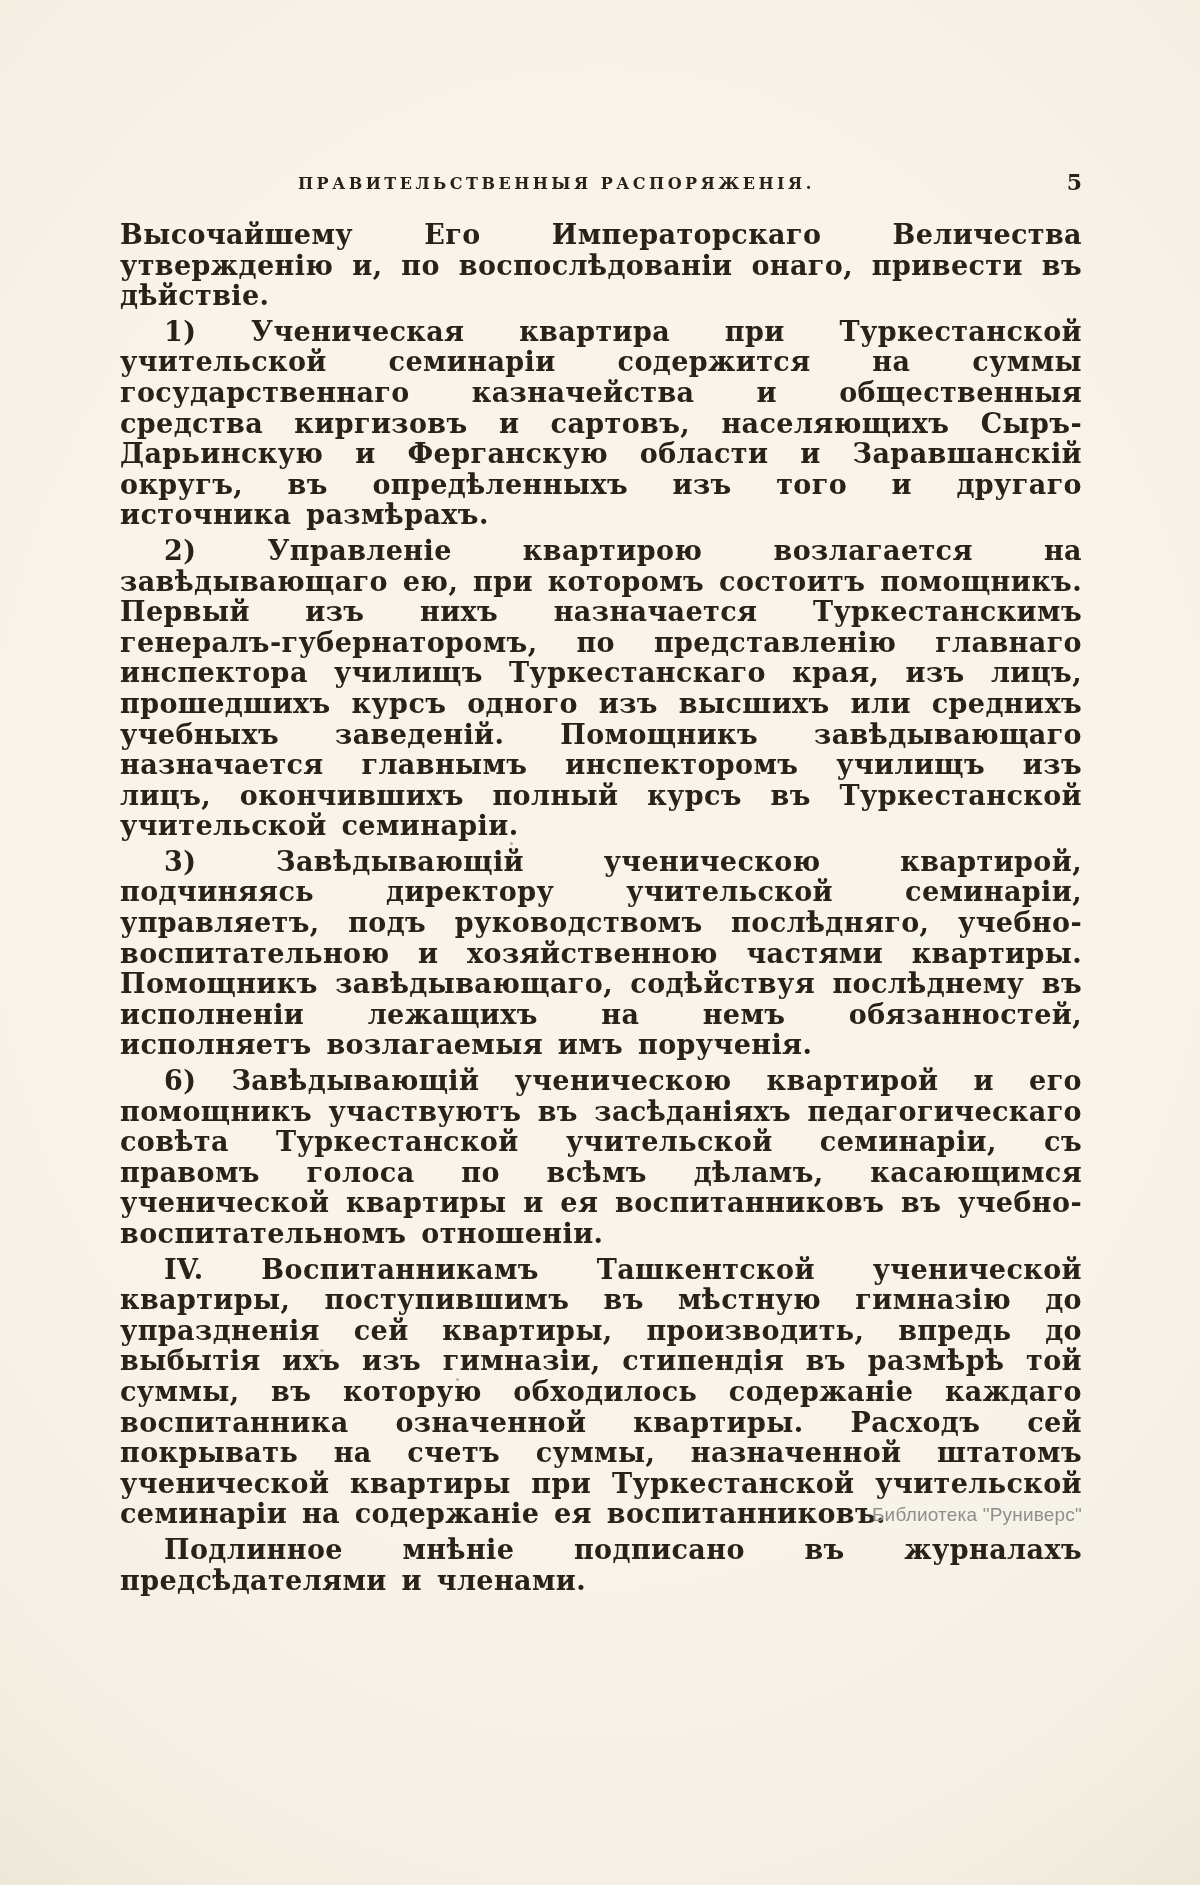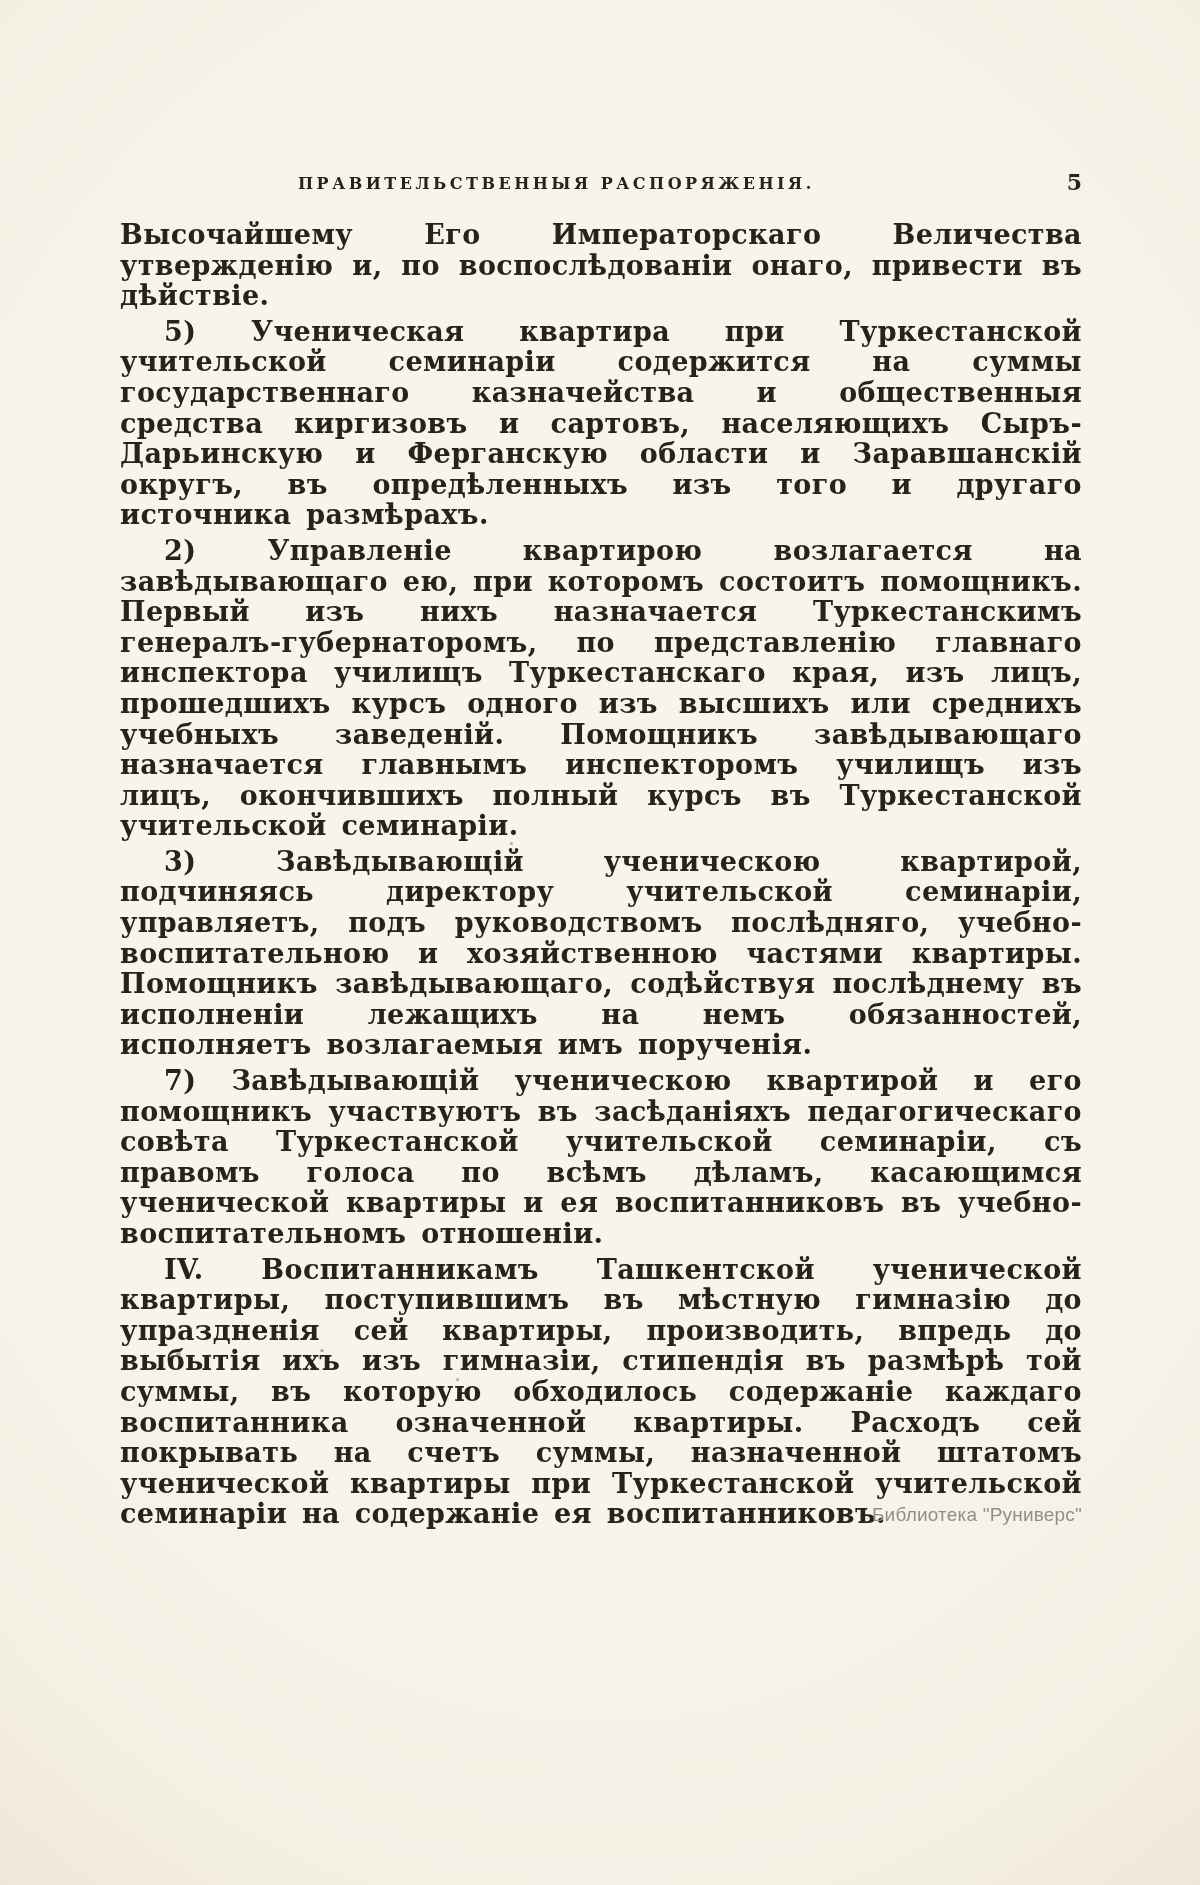--- a/index.html
+++ b/index.html
@@ -89,25 +89,26 @@
 
 <main class="page">
 
   <header class="header">
     <div class="running-title">ПРАВИТЕЛЬСТВЕННЫЯ РАСПОРЯЖЕНІЯ.</div>
     <div class="page-number">5</div>
   </header>
 
   <section class="text-block">
     <p class="para">Высочайшему Его Императорскаго Величества утвержденію и, по воспослѣдованіи онаго, привести въ дѣйствіе.</p>
-    <p class="para indent">5) Ученическая квартира при Туркестанской учительской семинаріи содержится на суммы государственнаго казначейства и общественныя средства киргизовъ и сартовъ, населяющихъ Сыръ-Дарьинскую и Ферганскую области и Заравшанскій округъ, въ опредѣленныхъ изъ того и другаго источника размѣрахъ.</p>
+    <p class="para indent">1) Ученическая квартира при Туркестанской учительской семинаріи содержится на суммы государственнаго казначейства и общественныя средства киргизовъ и сартовъ, населяющихъ Сыръ-Дарьинскую и Ферганскую области и Заравшанскій округъ, въ опредѣленныхъ изъ того и другаго источника размѣрахъ.</p>
     <p class="para indent">2) Управленіе квартирою возлагается на завѣдывающаго ею, при которомъ состоитъ помощникъ. Первый изъ нихъ назначается Туркестанскимъ генералъ-губернаторомъ, по представленію главнаго инспектора училищъ Туркестанскаго края, изъ лицъ, прошедшихъ курсъ одного изъ высшихъ или среднихъ учебныхъ заведеній. Помощникъ завѣдывающаго назначается главнымъ инспекторомъ училищъ изъ лицъ, окончившихъ полный курсъ въ Туркестанской учительской семинаріи.</p>
     <p class="para indent">3) Завѣдывающій ученическою квартирой, подчиняясь директору учительской семинаріи, управляетъ, подъ руководствомъ послѣдняго, учебно-воспитательною и хозяйственною частями квартиры. Помощникъ завѣдывающаго, содѣйствуя послѣднему въ исполненіи лежащихъ на немъ обязанностей, исполняетъ возлагаемыя имъ порученія.</p>
-    <p class="para indent">7) Завѣдывающій ученическою квартирой и его помощникъ участвуютъ въ засѣданіяхъ педагогическаго совѣта Туркестанской учительской семинаріи, съ правомъ голоса по всѣмъ дѣламъ, касающимся ученической квартиры и ея воспитанниковъ въ учебно-воспитательномъ отношеніи.</p>
+    <p class="para indent">6) Завѣдывающій ученическою квартирой и его помощникъ участвуютъ въ засѣданіяхъ педагогическаго совѣта Туркестанской учительской семинаріи, съ правомъ голоса по всѣмъ дѣламъ, касающимся ученической квартиры и ея воспитанниковъ въ учебно-воспитательномъ отношеніи.</p>
     <p class="para indent">IV. Воспитанникамъ Ташкентской ученической квартиры, поступившимъ въ мѣстную гимназію до упраздненія сей квартиры, производить, впредь до выбытія ихъ изъ гимназіи, стипендія въ размѣрѣ той суммы, въ которую обходилось содержаніе каждаго воспитанника означенной квартиры. Расходъ сей покрывать на счетъ суммы, назначенной штатомъ ученической квартиры при Туркестанской учительской семинаріи на содержаніе ея воспитанниковъ.</p>
+    <p class="para indent">Подлинное мнѣніе подписано въ журналахъ предсѣдателями и членами.</p>
   </section>
 
   <span class="speck s1"></span>
   <span class="speck s2"></span>
   <span class="speck s3"></span>
   <span class="speck s4"></span>
   <span class="speck s5"></span>
   <span class="speck s6"></span>
 
   <div class="watermark">Библиотека "Руниверс"</div>

